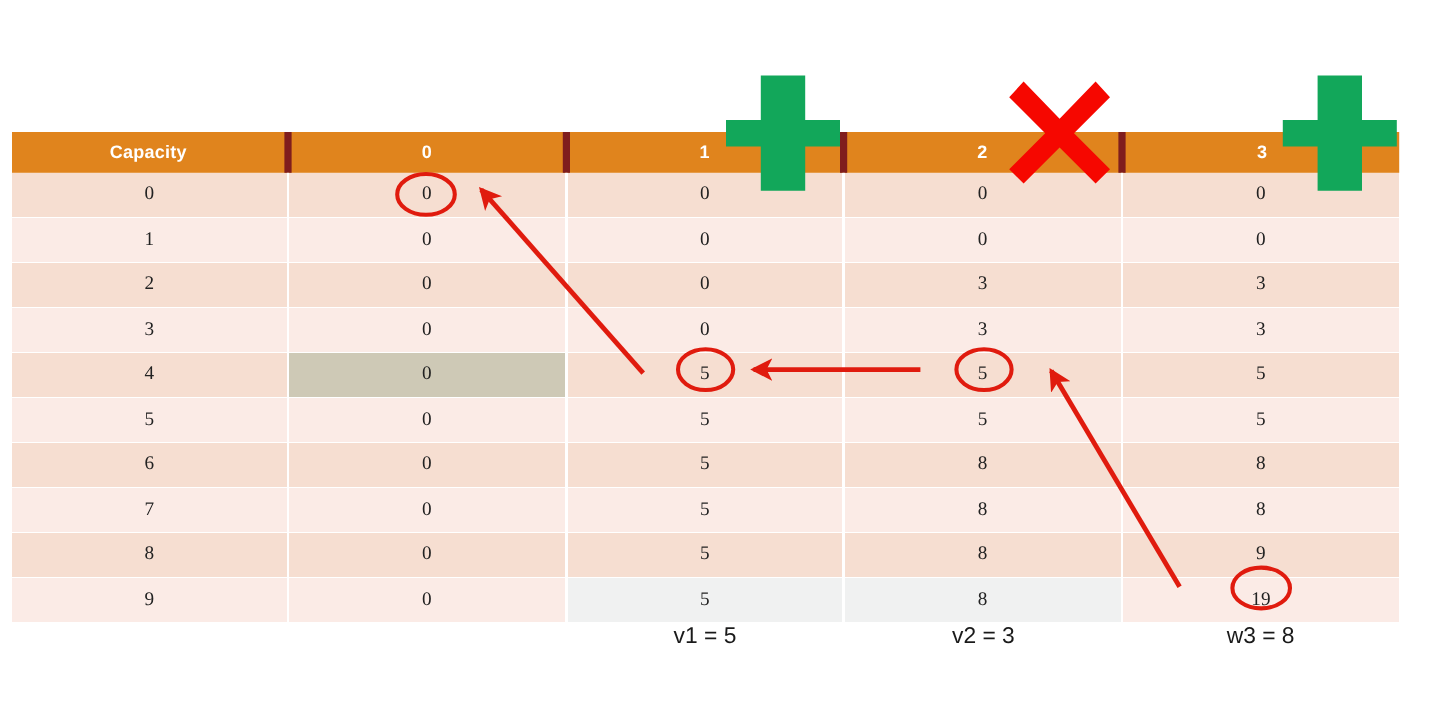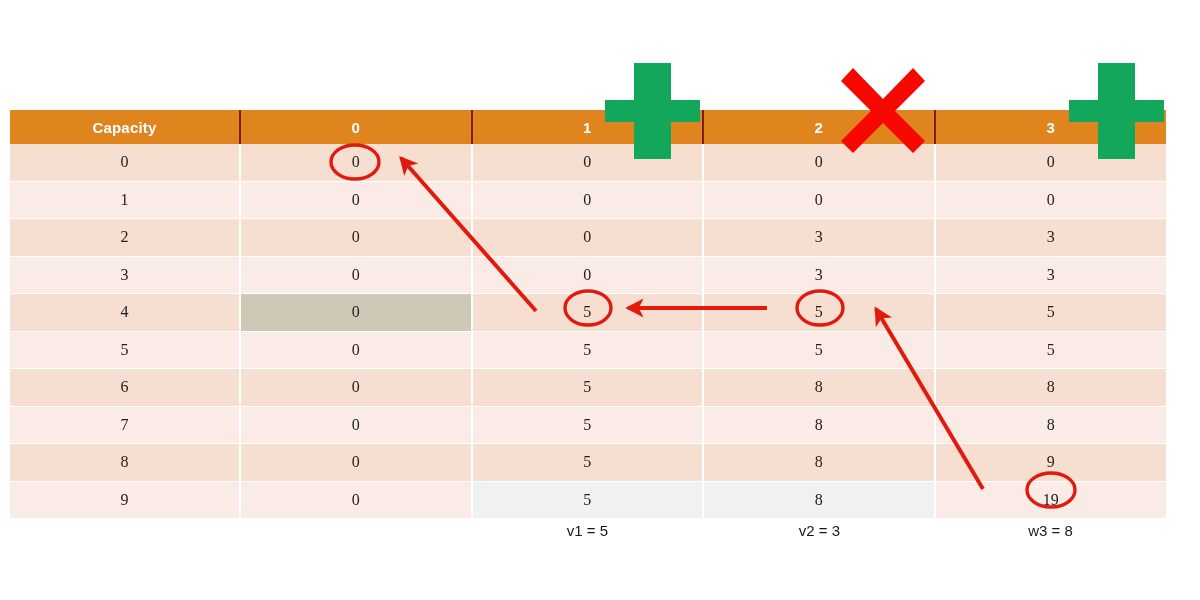--- a/index.html
+++ b/index.html
@@ -36,21 +36,21 @@
 
   #dp-table thead th {
     background: #e0841d;
     color: #ffffff;
     font-size: 15px;
     font-weight: bold;
     height: 34px;
     padding: 0;
     text-align: center;
     vertical-align: middle;
-    border-right: 2px solid #7f1d1d;
+    border-right: 6px solid #7f1d1d;
     letter-spacing: 0.2px;
   }
   #dp-table thead th:last-child { border-right: none; }
 
   #dp-table tbody td {
     height: 36.5px;
     padding: 0;
     text-align: center;
     vertical-align: middle;
     font-size: 16px;
@@ -76,21 +76,21 @@
     height: 600px;
     pointer-events: none;
   }
 
   
   .vw-block {
     position: absolute;
     width: 231px;
     text-align: center;
     font-family: "Liberation Sans", sans-serif;
-    font-size: 15px;
+    font-size: 19px;
     color: #1a1a1a;
     line-height: 21px;
   }
   .vw-block div { white-space: nowrap; }
 </style>
 </head>
 <body>
 
 <div id="stage">
 

